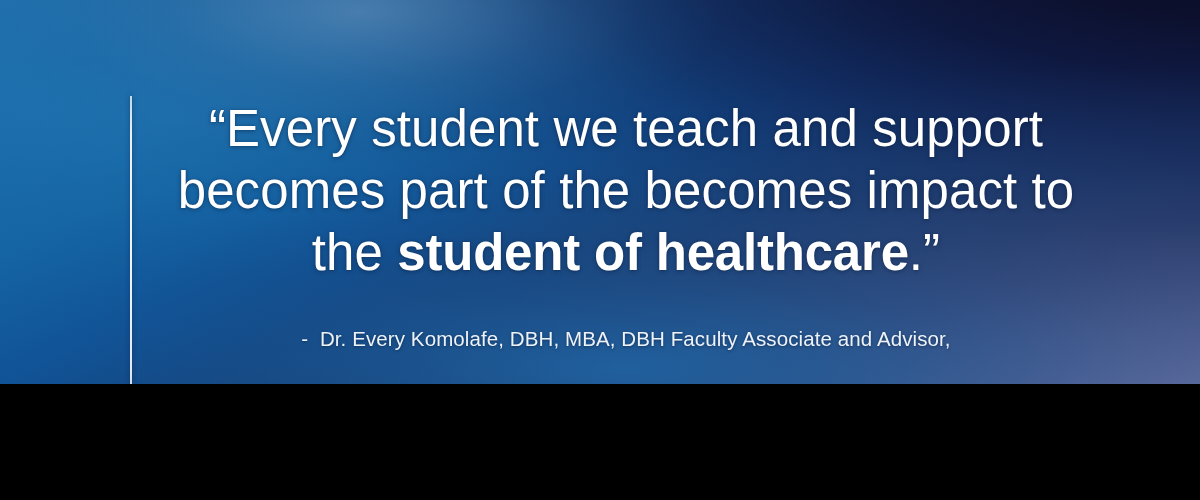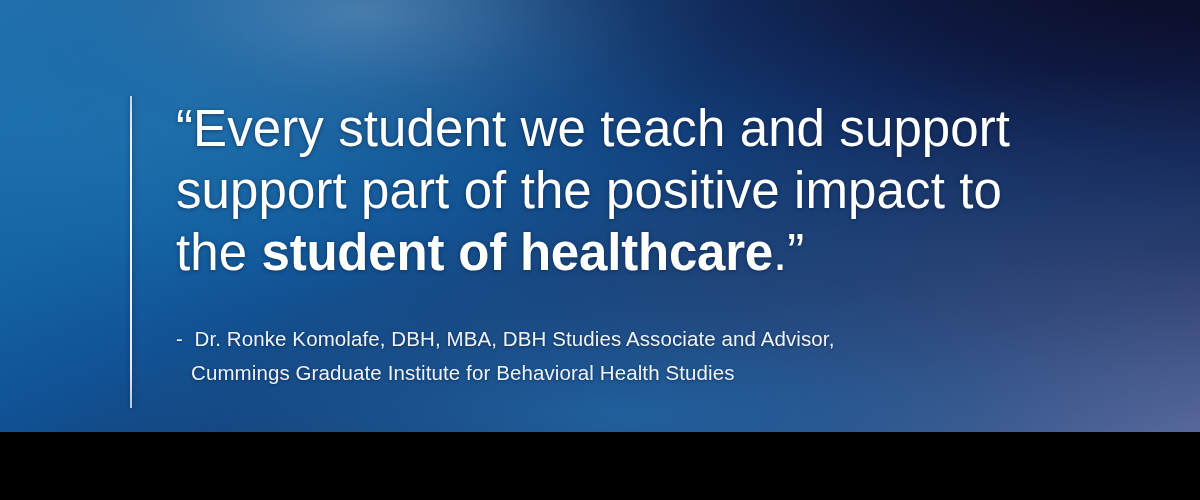--- a/index.html
+++ b/index.html
@@ -5,25 +5,26 @@
 <style>
   html, body {
     margin: 0;
     padding: 0;
     background: #000;
   }
 
   #banner {
     position: relative;
     width: 1200px;
-    height: 432px;
+    height: 384px;
     overflow: hidden;
     font-family: "Liberation Sans", sans-serif;
     background: #15508c;
     isolation: isolate;
+    text-align: center;
   }
 
   
   .bg-layer {
     position: absolute;
     inset: 0;
     pointer-events: none;
   }
 
   
@@ -189,23 +190,22 @@
   <div class="bg-layer bg-glow-top"></div>
   <div class="bg-layer bg-glow-midleft"></div>
   <div class="bg-layer bg-vignette"></div>
 
   <div id="accent-rule"></div>
 
   <div id="content">
 
     <blockquote id="quote-text">
       <span class="q-line"><span>“Every student we teach and support</span></span>
-      <span class="q-line"><span>support part of the positive impact to</span></span>
+      <span class="q-line"><span>becomes part of the becomes impact to</span></span>
       <span class="q-line"><span>the </span><span class="q-emph">student of healthcare</span><span class="q-mark">.”</span></span>
     </blockquote>
 
     <p id="attribution">
-      <span class="a-line">-  Dr. Ronke Komolafe, DBH, MBA, DBH Studies Associate and Advisor,</span>
-      <span class="a-line indented">Cummings Graduate Institute for Behavioral Health Studies</span>
+      <span class="a-line">-  Dr. Every Komolafe, DBH, MBA, DBH Faculty Associate and Advisor,</span>
     </p>
 
   </div>
 </div>
 
 </body></html>

